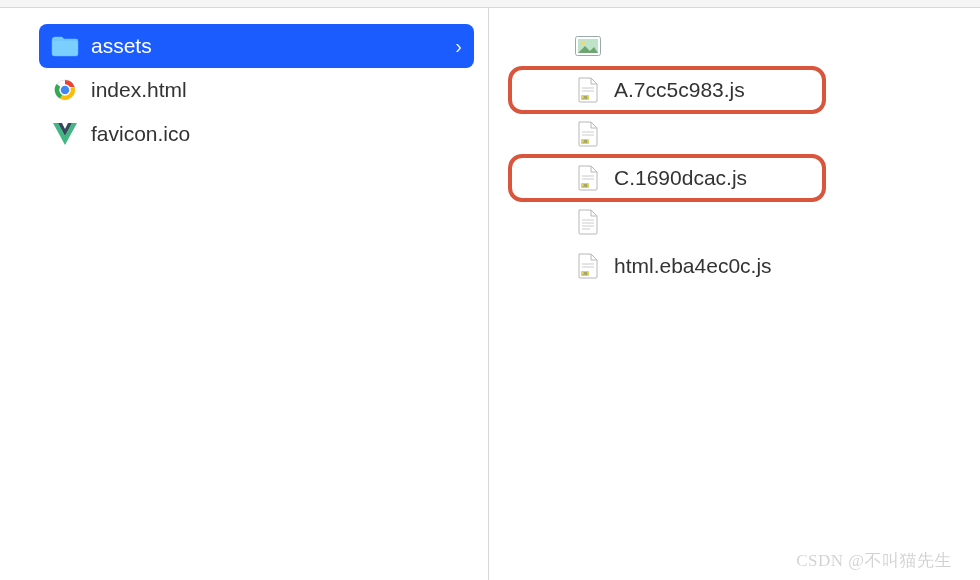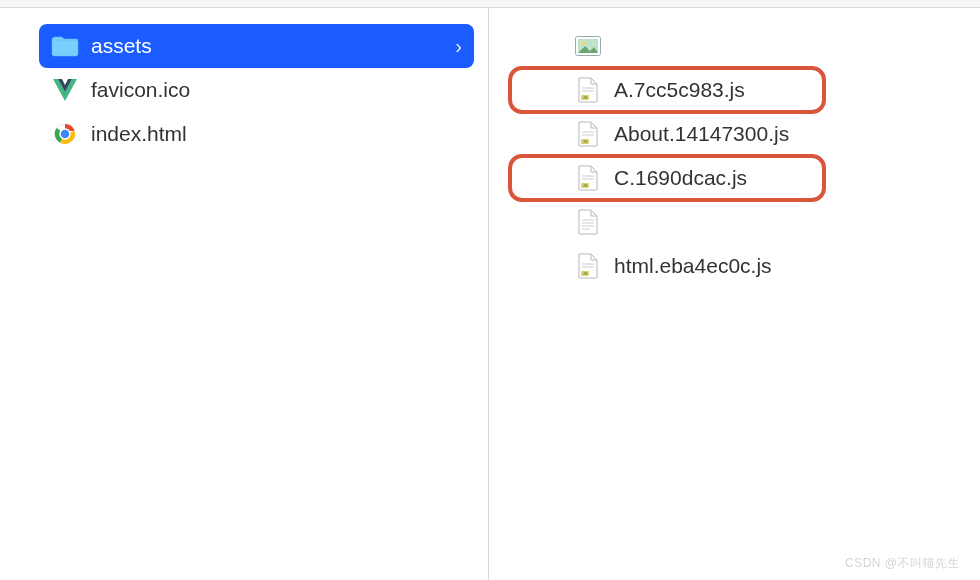--- a/index.html
+++ b/index.html
@@ -73,25 +73,26 @@
       border-radius: 14px;
       position: absolute;
       left: -54px;
       right: 140px;
       top: -2px;
       bottom: -2px;
       pointer-events: none;
     }
     .watermark {
       position: absolute;
-      right: 20px;
+      right: 28px;
       bottom: 8px;
-      font-size: 12px;
+      font-size: 17px;
       color: rgba(0,0,0,0.18);
       letter-spacing: 0.5px;
+      font-family: Liberation Serif, serif;
     }
     
     .folder-icon svg { width: 28px; height: 22px; }
     .vue-icon svg { width: 24px; height: 22px; }
     .chrome-icon svg { width: 22px; height: 22px; }
     .image-file-icon svg { width: 26px; height: 20px; }
     .js-file-icon svg, .css-file-icon svg { width: 22px; height: 26px; }
   </style>
 </head>
 <body>
@@ -107,44 +108,44 @@
         <svg viewBox="0 0 28 22">
             <path d="M1 5 Q1 2 4 2 H11 L13 4 H25 Q27 4 27 7 V19 Q27 21 25 21 H4 Q1 21 1 19 Z" fill="#7bcfff" stroke="#5db9ef" stroke-width="0.5"></path>
             <path d="M1 5 H27" stroke="#68c2f5" stroke-width="1"></path>
           </svg>
       </span>
       <span class="label">assets</span>
       <span class="chevron">›</span>
     </div>
 
     <div class="row">
-      <span class="icon-slot vue-icon">
-        <svg viewBox="0 0 24 22">
-            <path d="M0 0 L12 22 L24 0 L19 0 L12 13 L5 0 Z" fill="#41b883"></path>
-            <path d="M5 0 L12 13 L19 0 L15 0 L12 6 L9 0 Z" fill="#35495e"></path>
-          </svg>
-      </span>
-      <span class="label">favicon.ico</span>
-    </div>
-
-    <div class="row">
       <span class="icon-slot chrome-icon">
         <svg viewBox="0 0 22 22">
             <circle cx="11" cy="11" r="10" fill="#fff" stroke="#ccc" stroke-width="0.5"></circle>
             <path d="M11 1 A10 10 0 0 1 20.5 8 L11 8 Z" fill="#ea4335"></path>
             <path d="M20.5 8 A10 10 0 0 1 6 19.5 L11 11 Z" fill="#fbbc05"></path>
             <path d="M6 19.5 A10 10 0 0 1 2.5 5 L11 11 Z" fill="#34a853"></path>
             <circle cx="11" cy="11" r="5" fill="#4285f4"></circle>
             <circle cx="11" cy="11" r="3.5" fill="#fff" fill-opacity="0"></circle>
             <circle cx="11" cy="11" r="5" fill="none" stroke="#fff" stroke-width="1.5"></circle>
           </svg>
       </span>
       <span class="label">index.html</span>
     </div>
 
+    <div class="row">
+      <span class="icon-slot vue-icon">
+        <svg viewBox="0 0 24 22">
+            <path d="M0 0 L12 22 L24 0 L19 0 L12 13 L5 0 Z" fill="#41b883"></path>
+            <path d="M5 0 L12 13 L19 0 L15 0 L12 6 L9 0 Z" fill="#35495e"></path>
+          </svg>
+      </span>
+      <span class="label">favicon.ico</span>
+    </div>
+
   </div>
 
   <div class="col col-right">
 
     <div class="row">
       <span class="icon-slot image-file-icon">
         <svg viewBox="0 0 26 20">
             <rect x="0.5" y="0.5" width="25" height="19" rx="2" fill="#fff" stroke="#9aa" stroke-width="1"></rect>
             <rect x="3" y="3" width="20" height="14" fill="#bfe3c9"></rect>
             <circle cx="8" cy="7" r="2" fill="#f5d76e"></circle>
@@ -172,21 +173,20 @@
       <span class="icon-slot js-file-icon">
         <svg viewBox="0 0 22 26">
             <path d="M2 1 H14 L20 7 V24 Q20 25 19 25 H3 Q2 25 2 24 Z" fill="#fff" stroke="#b7b7b7" stroke-width="1"></path>
             <path d="M14 1 V7 H20" fill="none" stroke="#b7b7b7" stroke-width="1"></path>
             <rect x="4" y="18" width="8" height="5" rx="1" fill="#d9d36a"></rect>
             <text x="8" y="22" font-size="4" text-anchor="middle" fill="#666">JS</text>
             <line x1="5" y1="11" x2="17" y2="11" stroke="#ccc" stroke-width="1"></line>
             <line x1="5" y1="14" x2="17" y2="14" stroke="#ccc" stroke-width="1"></line>
           </svg>
       </span>
-      <span class="label">About.14147300.js</span>
     </div>
 
     <div class="row">
       <span class="icon-slot js-file-icon">
         <svg viewBox="0 0 22 26">
             <path d="M2 1 H14 L20 7 V24 Q20 25 19 25 H3 Q2 25 2 24 Z" fill="#fff" stroke="#b7b7b7" stroke-width="1"></path>
             <path d="M14 1 V7 H20" fill="none" stroke="#b7b7b7" stroke-width="1"></path>
             <rect x="4" y="18" width="8" height="5" rx="1" fill="#d9d36a"></rect>
             <text x="8" y="22" font-size="4" text-anchor="middle" fill="#666">JS</text>
             <line x1="5" y1="11" x2="17" y2="11" stroke="#ccc" stroke-width="1"></line>

